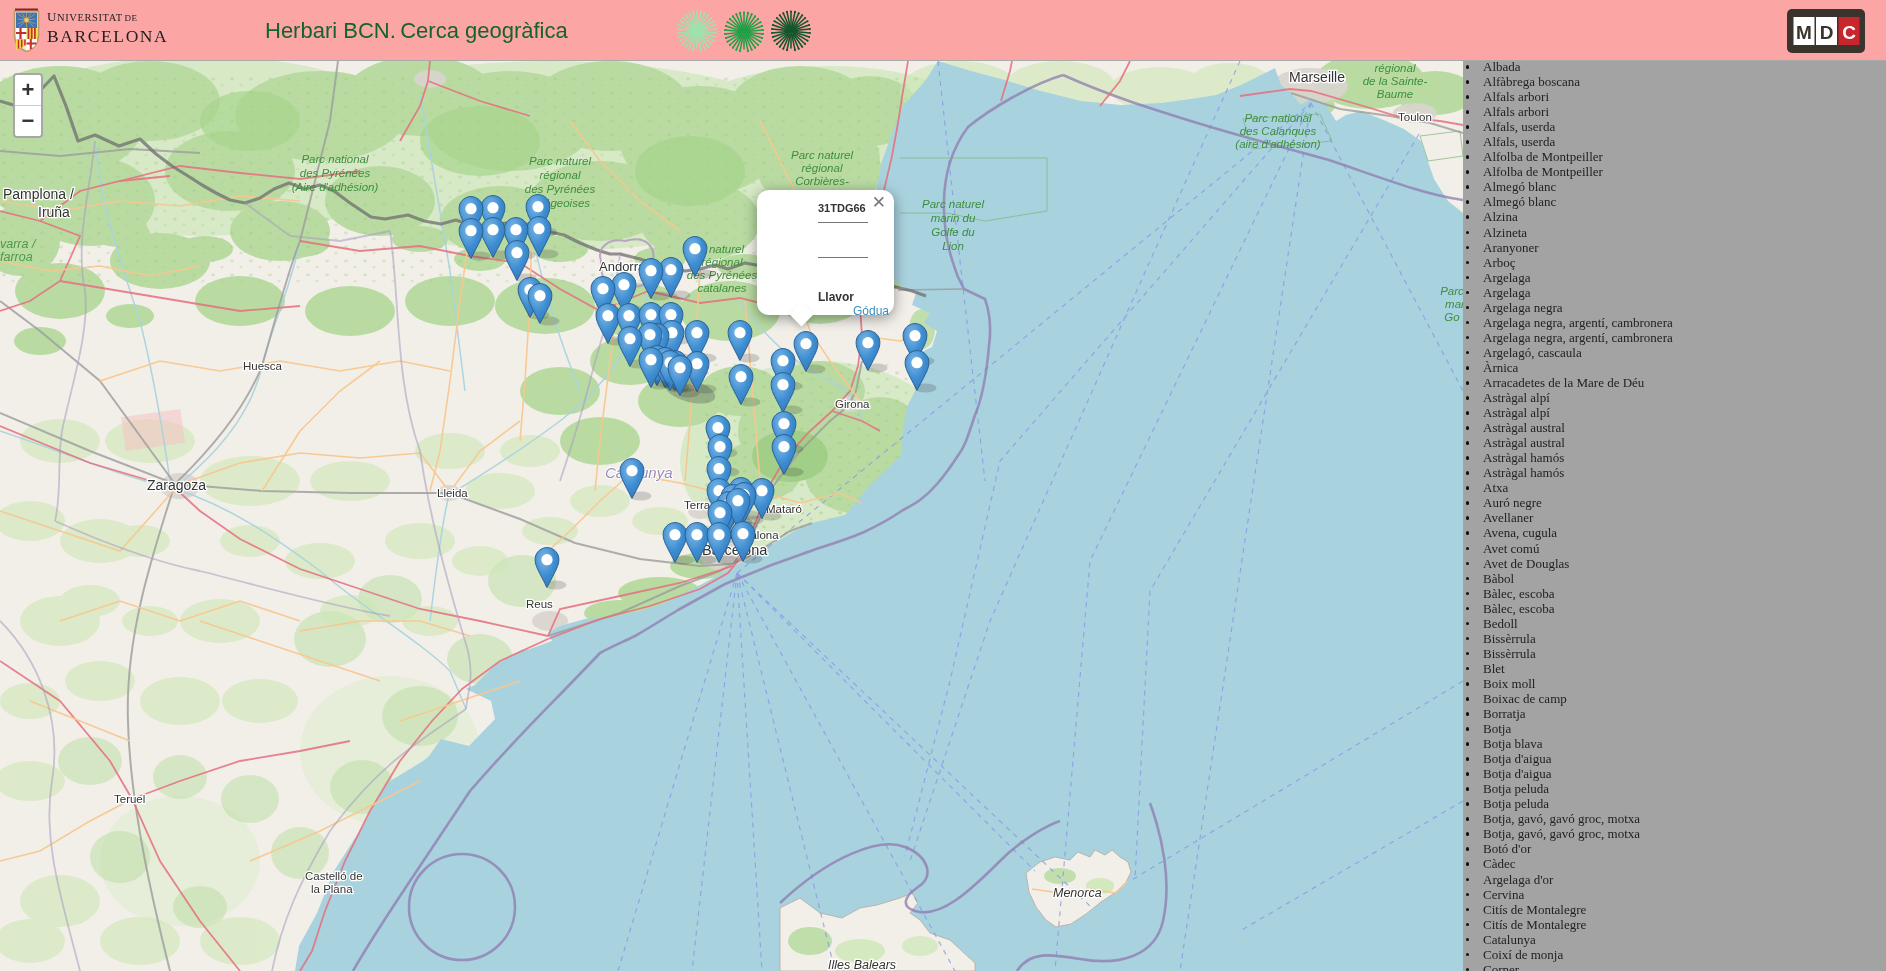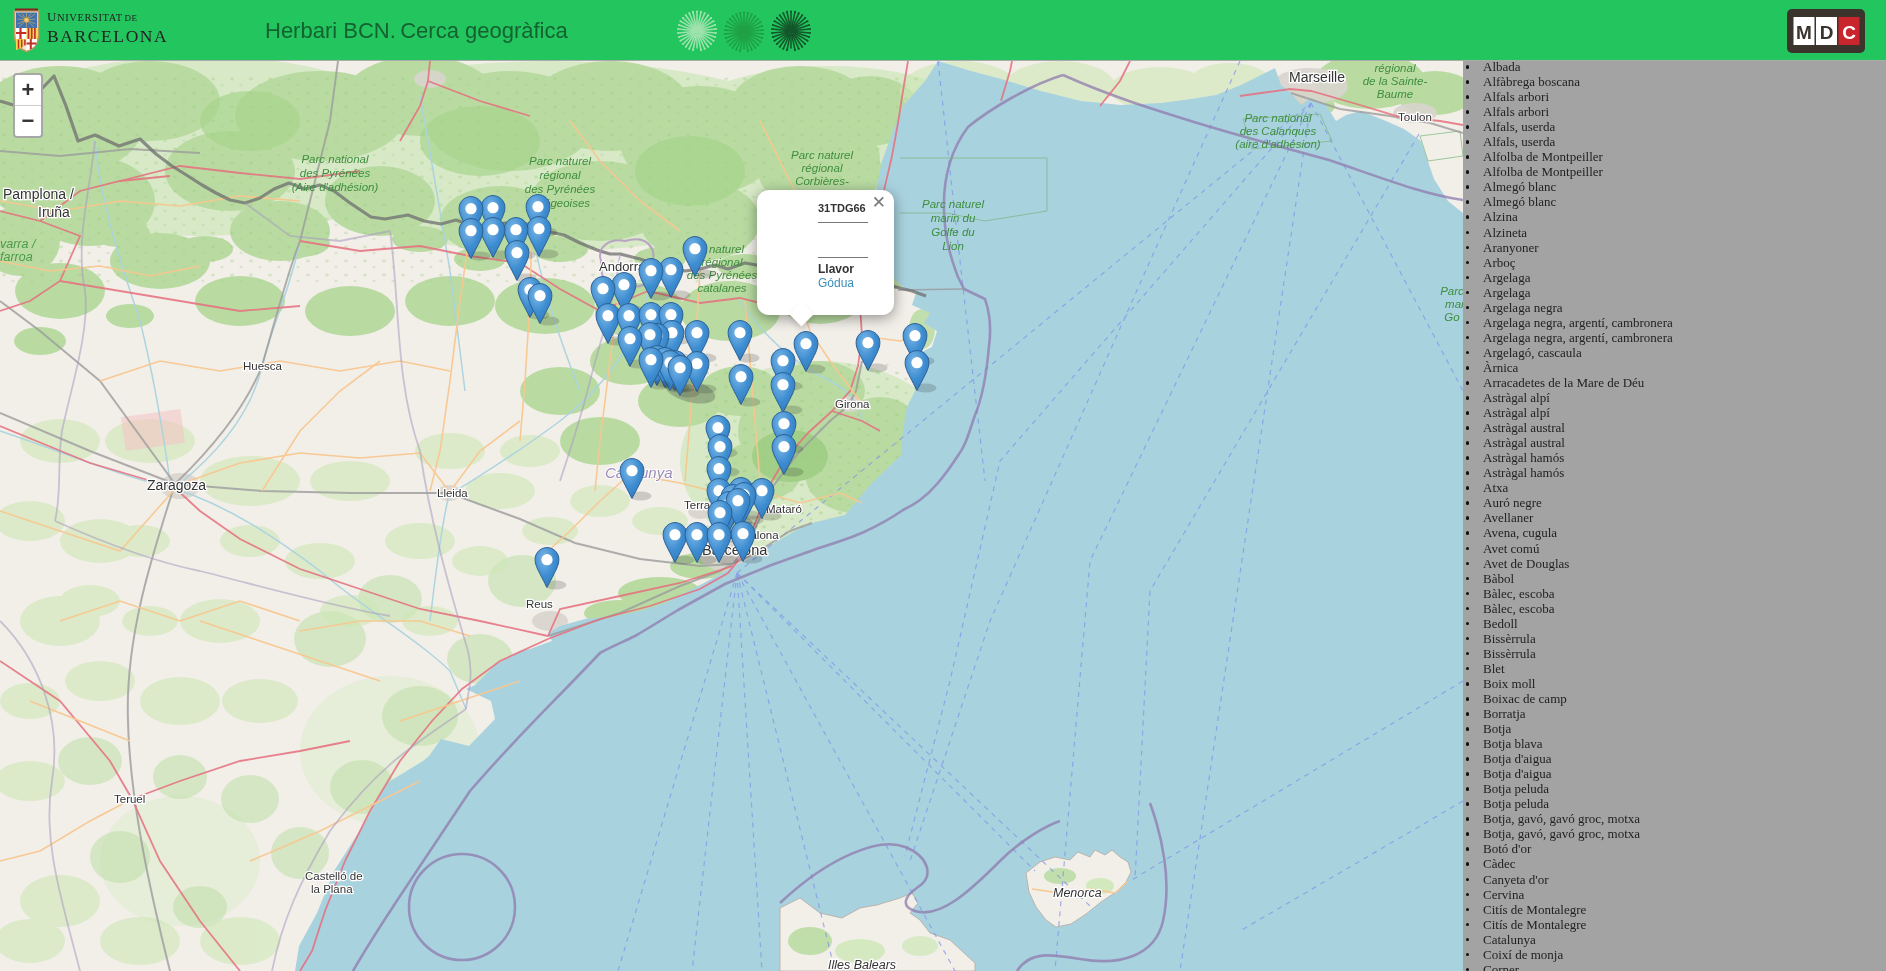--- a/index.html
+++ b/index.html
@@ -1,32 +1,32 @@
 <!DOCTYPE html>
 <html><head>
 <meta charset="utf-8">
 <style>
   html,body{margin:0;padding:0;width:1886px;height:971px;overflow:hidden;background:#fff;font-family:"Liberation Sans",sans-serif;}
-  #header{position:absolute;left:0;top:0;width:1886px;height:60px;background:#22c55e;border-bottom:1px solid #aaa;z-index:50;}
+  #header{position:absolute;left:0;top:0;width:1886px;height:60px;background:#fca5a5;border-bottom:1px solid #aaa;z-index:50;}
   #title{position:absolute;left:265px;top:18px;font-size:22px;color:#156231;font-family:"Liberation Sans",sans-serif;}
   #ublogo{position:absolute;left:13px;top:7px;}
   #ubtext{position:absolute;left:47px;top:9px;font-family:"Liberation Serif",serif;color:#222;}
   #mdc{position:absolute;left:1787px;top:9px;}
   #map{position:absolute;left:0;top:61px;width:1463px;height:910px;}
   #list{position:absolute;left:1463px;top:61px;width:423px;height:910px;background:#a3a3a3;}
   #list ul{margin:-2px 0 0 0;padding:0 0 0 20px;list-style:none;}
   #list li{font-family:"Liberation Serif",serif;font-size:13px;color:#222;height:15.05px;line-height:15.05px;white-space:nowrap;position:relative;}
   #list li:before{content:"";position:absolute;left:-17.5px;top:6px;width:3.6px;height:3.6px;border-radius:50%;background:#111;}
   #popup{position:absolute;left:757px;top:190px;width:97px;height:125px;background:#fff;border-radius:12px;box-shadow:0 3px 14px rgba(0,0,0,0.4);z-index:30;padding-left:40px;}
   #popup .tail{position:absolute;left:36px;bottom:-8px;width:17px;height:17px;background:#fff;transform:rotate(45deg);box-shadow:3px 3px 6px rgba(0,0,0,0.15);}
   #popup .inner{padding:12px 5px 5px 21px;}
   #popup .code{font-size:11px;font-weight:bold;color:#333;}
   #popup hr{border:none;border-top:1px solid #777;width:50px;margin:0;}
   #popup .llavor{font-size:12px;font-weight:bold;color:#333;}
-  #popup .godua{font-size:12px;color:#3b8dbc;}
+  #popup .godua{font-size:12px;color:#3b8dbc;text-align:right;}
   #popup .close{position:absolute;right:8px;top:2px;font-size:17px;color:#7a7a7a;font-family:"Liberation Sans",sans-serif;}
   .zoomctl{position:absolute;left:13px;top:73px;width:26px;background:#fff;border:2px solid rgba(60,60,60,0.45);border-radius:4px;z-index:40;}
   .zoomctl div{width:26px;height:30px;text-align:center;font-size:22px;font-weight:bold;color:#333;line-height:30px;}
   .zoomctl div:first-child{border-bottom:1px solid #ccc;}
 </style>
 </head>
 <body>
 <div id="header">
   <svg id="ublogo" width="27" height="46" viewBox="0 0 27 46">
     <path d="M1.5,4 h24 v24 c0,9 -5,14 -12,16.5 C6.5,42 1.5,37 1.5,28 Z" fill="#f3e8d2" stroke="#bd9b62" stroke-width="1.6"></path>
@@ -578,21 +578,21 @@
     <use href="#pin" x="730.5" y="460"></use>
   </g>
 </svg>
 </div>
 
 <div id="popup">
   <div class="inner">
     <div class="code">31TDG66</div>
     <hr style="margin-top:8px">
     <hr style="margin-top:34px">
-    <div class="llavor" style="margin-top:4px">Llavor</div>
+    <div class="llavor" style="margin-top:32px">Llavor</div>
     <div class="godua">Gódua</div>
   </div>
   <div class="close">✕</div>
   <div class="tail"></div>
 </div>
 
 <div class="zoomctl">
     <div>+</div>
     <div>−</div>
   </div>
@@ -646,21 +646,21 @@
       <li>Botja</li>
       <li>Botja blava</li>
 <li>Botja d'aigua</li>
       <li>Botja d'aigua</li>
       <li>Botja peluda</li>
       <li>Botja peluda</li>
 <li>Botja, gavó, gavó groc, motxa</li>
       <li>Botja, gavó, gavó groc, motxa</li>
 <li>Botó d'or</li>
       <li>Càdec</li>
-      <li>Canyeta d'or</li>
+      <li>Argelaga d'or</li>
       <li>Cervina</li>
 <li>Citís de Montalegre</li>
       <li>Citís de Montalegre</li>
       <li>Catalunya</li>
 <li>Coixí de monja</li>
       <li>Corner</li>
 </ul>
 </div>
 
 </body></html>

